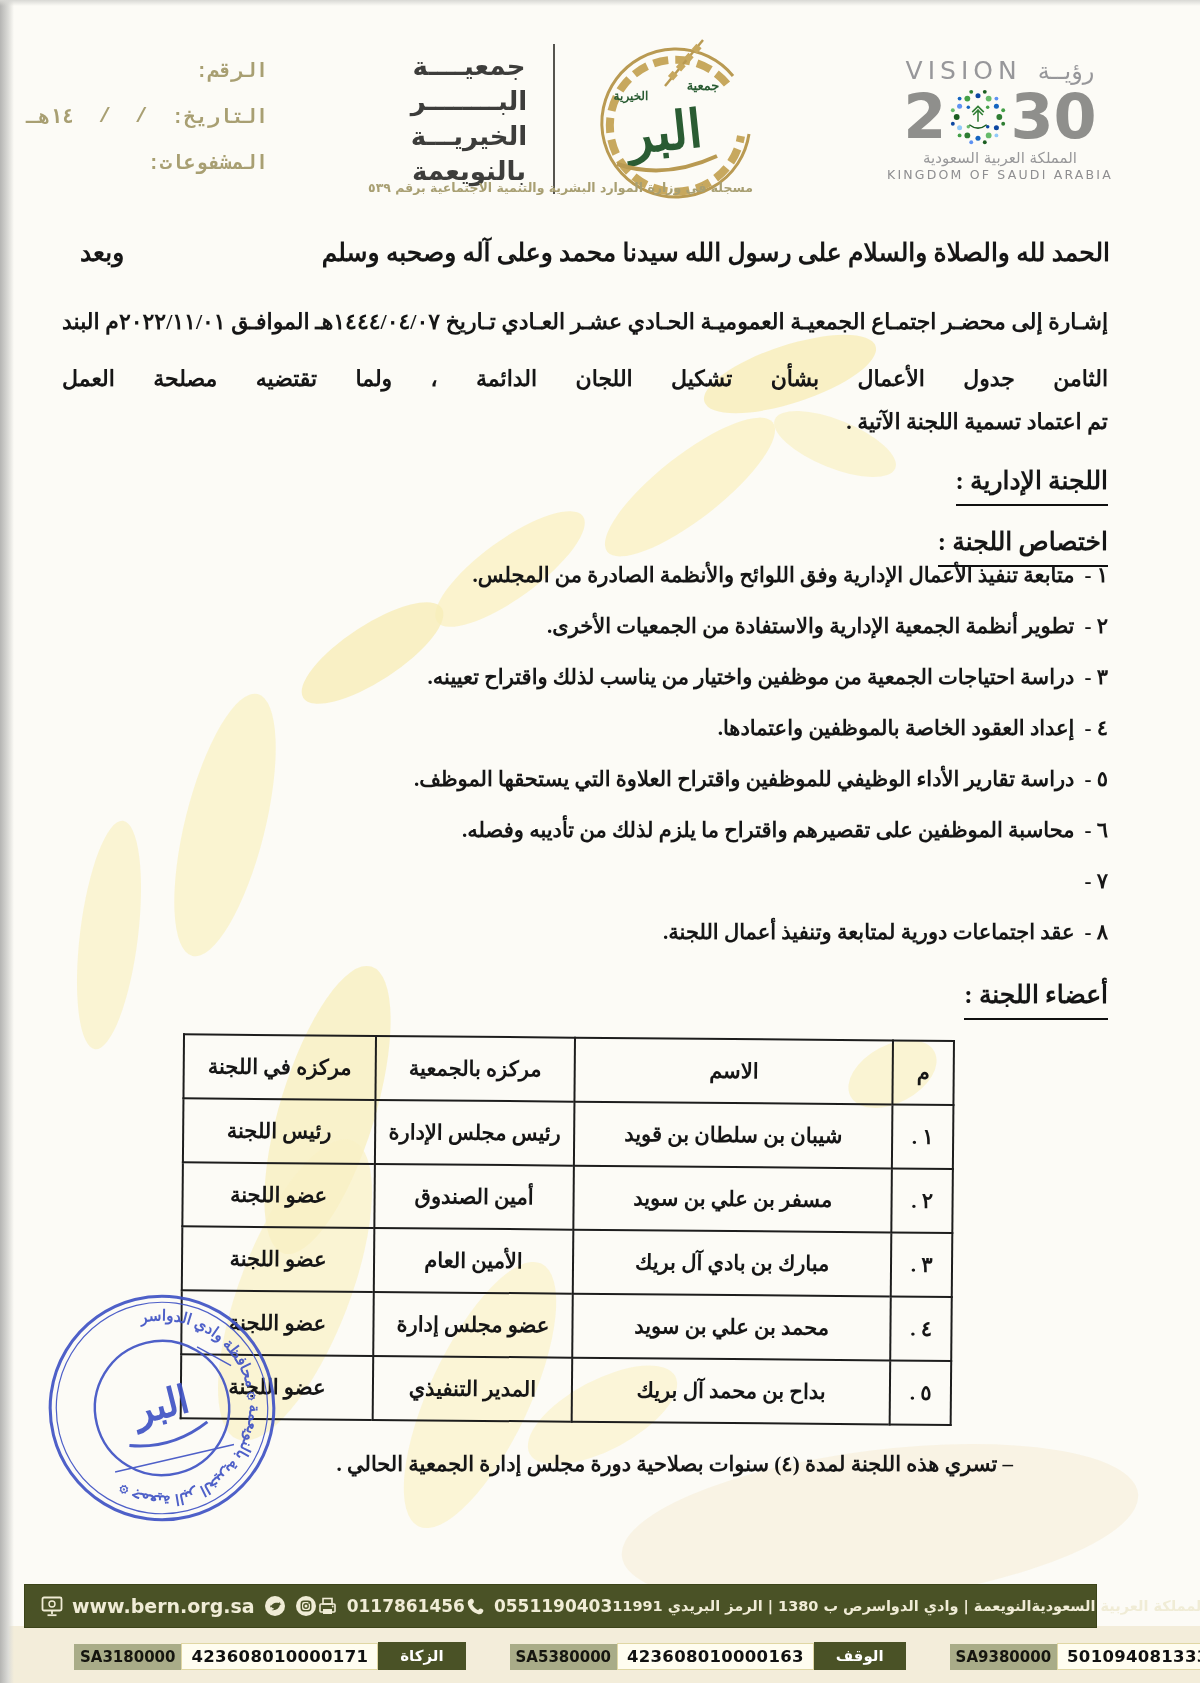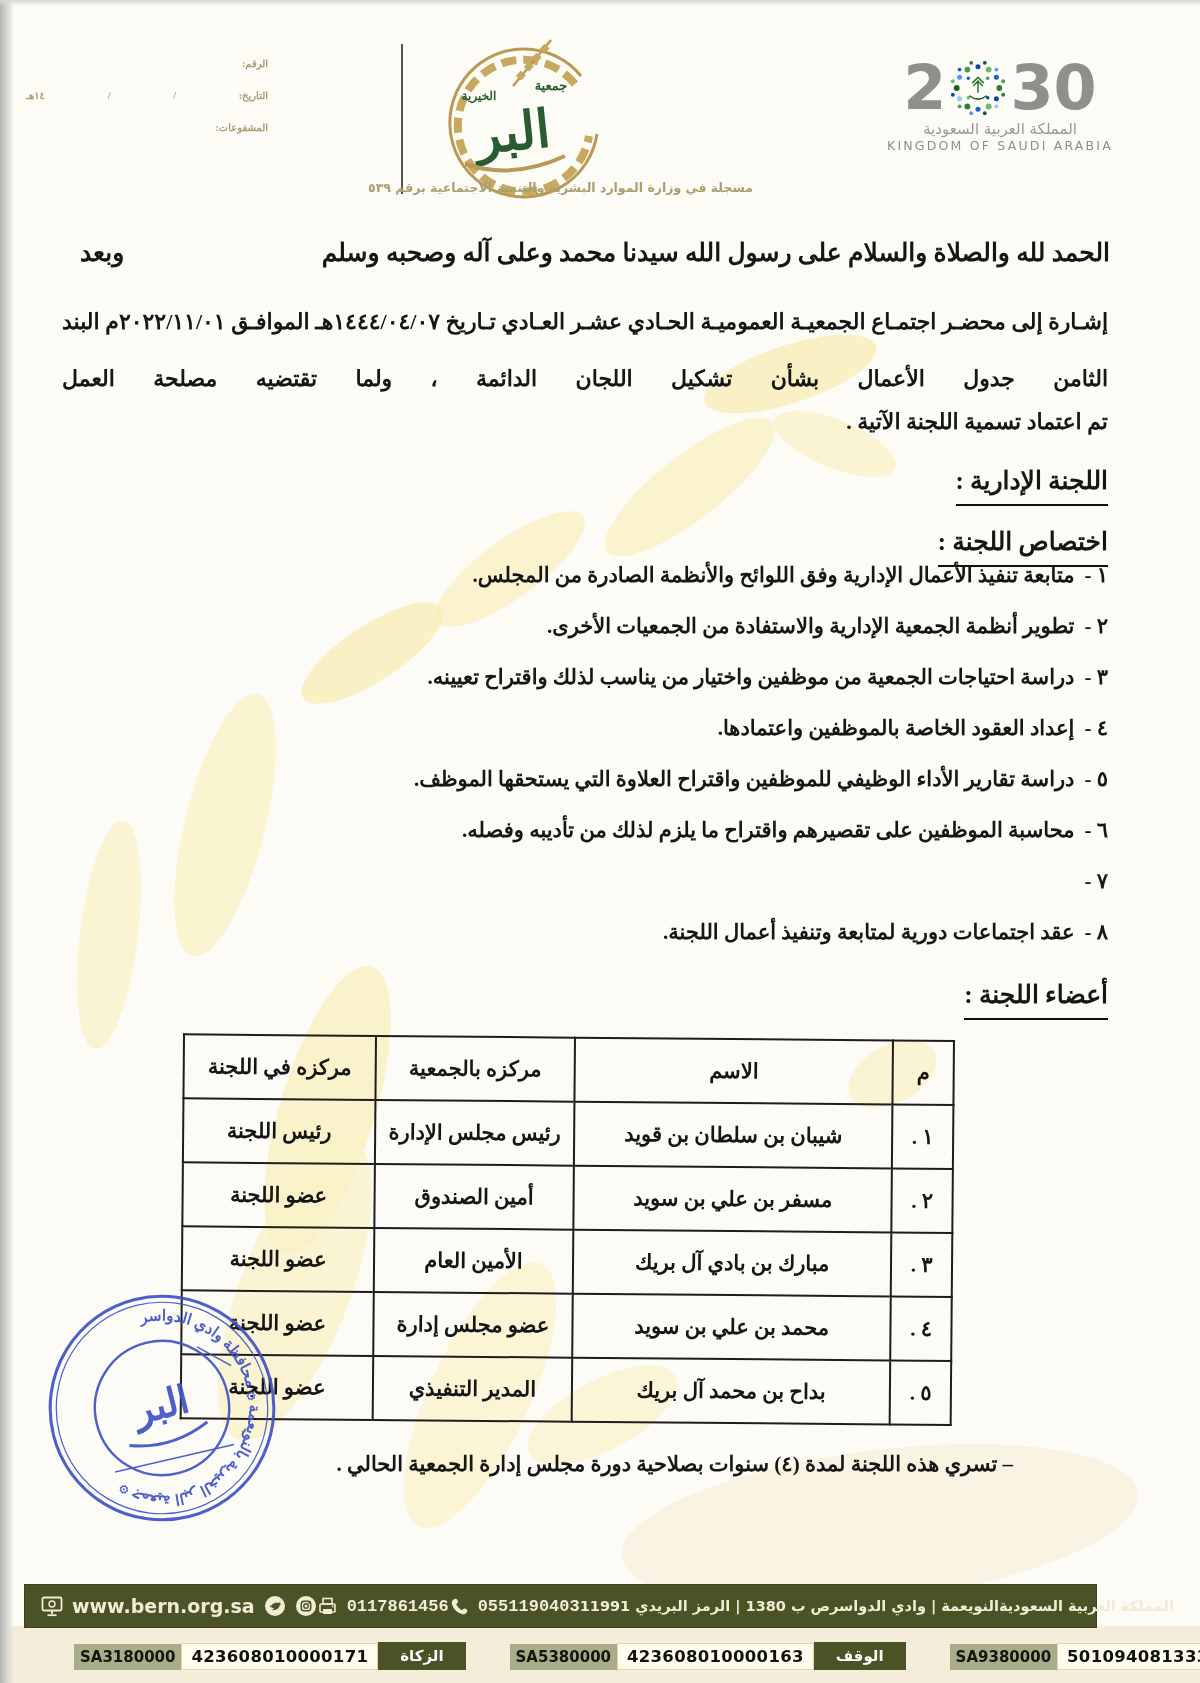--- a/index.html
+++ b/index.html
@@ -7,22 +7,22 @@
         font-family:"Liberation Serif","DejaVu Serif",serif;color:#161616;}
   
   .edge-left{position:absolute;left:0;top:0;width:14px;height:1683px;
              background:linear-gradient(90deg,#b5b5b3,#dcdcd8 60%,rgba(255,255,255,0));z-index:4;}
   .edge-top{position:absolute;left:0;top:0;width:1200px;height:6px;
             background:linear-gradient(180deg,#d8d8d4,rgba(255,255,255,0));z-index:4;}
   
   .leaf{position:absolute;border-radius:50%;z-index:0;}
   
   .hdr-fields{position:absolute;left:26px;top:58px;width:242px;direction:rtl;
-              font-family:Liberation Serif, serif;color:#a89f72;
-              font-size:10px;font-weight:600;z-index:2;}
+              font-family:Liberation Mono, monospace;color:#a89f72;
+              font-size:20px;font-weight:600;z-index:2;}
   .hdr-row{display:flex;justify-content:space-between;align-items:center;margin-bottom:21px;}
   .hdr-row .lbl{white-space:nowrap;}
   
   .org-logo{position:absolute;left:393px;top:34px;width:380px;display:flex;align-items:center;z-index:2;}
   .org-name{width:152px;text-align:center;font-family:"DejaVu Sans","Liberation Sans",sans-serif;
             font-weight:800;font-size:26px;line-height:35px;color:#3d3d3b;direction:rtl;}
   .org-divider{width:2px;height:150px;background:#55544f;margin:0 10px 0 8px;}
   .org-reg{position:absolute;left:368px;top:180px;width:420px;text-align:left;direction:rtl;
            font-family:"DejaVu Sans","Liberation Sans",sans-serif;font-size:12.5px;font-weight:700;
            color:#a89f72;z-index:2;}
@@ -62,21 +62,21 @@
   
   .stamp{position:absolute;left:40px;top:1286px;width:244px;height:244px;z-index:5;opacity:.92;}
   
   .cream-band{position:absolute;left:0;top:1626px;width:1200px;height:57px;background:#f3edda;z-index:1;}
   .footbar{position:absolute;left:24px;top:1584px;width:1073px;height:44px;background:#4a5226;
            border:1px solid #3c4419;box-sizing:border-box;display:flex;align-items:center;
            justify-content:space-between;padding:0 16px;color:#f0ecd6;z-index:3;
            font-family:"DejaVu Sans","Liberation Sans",sans-serif;}
   .fb-grp{display:flex;align-items:center;gap:9px;white-space:nowrap;}
   .fb-web{font-weight:700;font-size:19px;}
-  .fb-num{font-weight:700;font-size:17px;font-family:Liberation Mono, monospace;}
+  .fb-num{font-weight:700;font-size:17px;}
   .fb-ar{direction:rtl;font-size:14.5px;font-weight:700;}
   .accounts{position:absolute;left:30px;top:1633px;width:1148px;display:flex;align-items:center;
             justify-content:space-between;z-index:3;
             font-family:"DejaVu Sans","Liberation Sans",sans-serif;}
   .acct{display:flex;align-items:flex-end;margin-left:44px;}
   .iban-pre{background:#a9ac88;color:#15150f;font-weight:700;font-size:15px;padding:4px 6px;}
   .acct-num{background:#fffdf0;border:1px solid #e0d7a4;font-weight:700;font-size:16.5px;
             padding:3px 9px;letter-spacing:.3px;color:#111;}
   .grn-lbl{background:#4a5226;color:#ffffff;direction:rtl;font-weight:700;font-size:15px;
            padding:5px 22px;}
@@ -112,35 +112,45 @@
       <span>/</span>
       <span>/</span>
       <span>١٤هـ</span>
     </div>
     <div class="hdr-row">
       <span class="lbl">المشفوعات:</span>
     </div>
   </div>
 
   <div class="org-logo">
+    <div class="org-name">
+      <div>جمعيــــة</div>
+      <div>البــــــــر</div>
+      <div>الخيريـــة</div>
+      <div>بالنويعمة</div>
+    </div>
     <div class="org-divider"></div>
     <svg width="200" height="170" viewBox="0 0 200 170">
       <path d="M 168,42 A 74,74 0 1 0 184,100" fill="none" stroke="#b99a52" stroke-width="3"></path>
       <path d="M 162,50 A 66,66 0 1 0 176,102" fill="none" stroke="#c7a85e" stroke-width="8" stroke-dasharray="15 7"></path>
       <line x1="138" y1="6" x2="100" y2="52" stroke="#b99a52" stroke-width="2.5"></line>
       <line x1="134" y1="12" x2="104" y2="46" stroke="#c7a85e" stroke-width="7" stroke-dasharray="7 5"></line>
       <text x="100" y="116" font-size="52" font-weight="bold" text-anchor="middle" fill="#2a5c33" transform="rotate(-6 100 100)" font-family="'Liberation Serif',serif">البر</text>
       <text x="138" y="56" font-size="13" font-weight="bold" text-anchor="middle" fill="#2a5c33" font-family="'Liberation Serif',serif">جمعية</text>
       <text x="66" y="66" font-size="12" font-weight="bold" text-anchor="middle" fill="#2a5c33" font-family="'Liberation Serif',serif">الخيرية</text>
       <path d="M 52,130 Q 100,146 152,122" fill="none" stroke="#b99a52" stroke-width="4"></path>
     </svg>
   </div>
   <div class="org-reg">مسجلة في وزارة الموارد البشرية والتنمية الاجتماعية برقم ٥٣٩</div>
 
   <div class="vision">
+    <div class="v-line1">
+      <span class="en">VISION</span>
+      <span class="ar">رؤيــة</span>
+    </div>
     <div class="v-year">
       <span>2</span>
       <svg width="62" height="62" viewBox="0 0 64 64">
         <g>
           <circle cx="54" cy="32" r="3" fill="#2e7d32"></circle>
             <circle cx="51" cy="21" r="2.6" fill="#1565c0"></circle>
           <circle cx="43" cy="13" r="3" fill="#66bb6a"></circle>
             <circle cx="32" cy="10" r="2.6" fill="#0d47a1"></circle>
           <circle cx="21" cy="13" r="3" fill="#43a047"></circle>
             <circle cx="13" cy="21" r="2.6" fill="#5e92f3"></circle>

